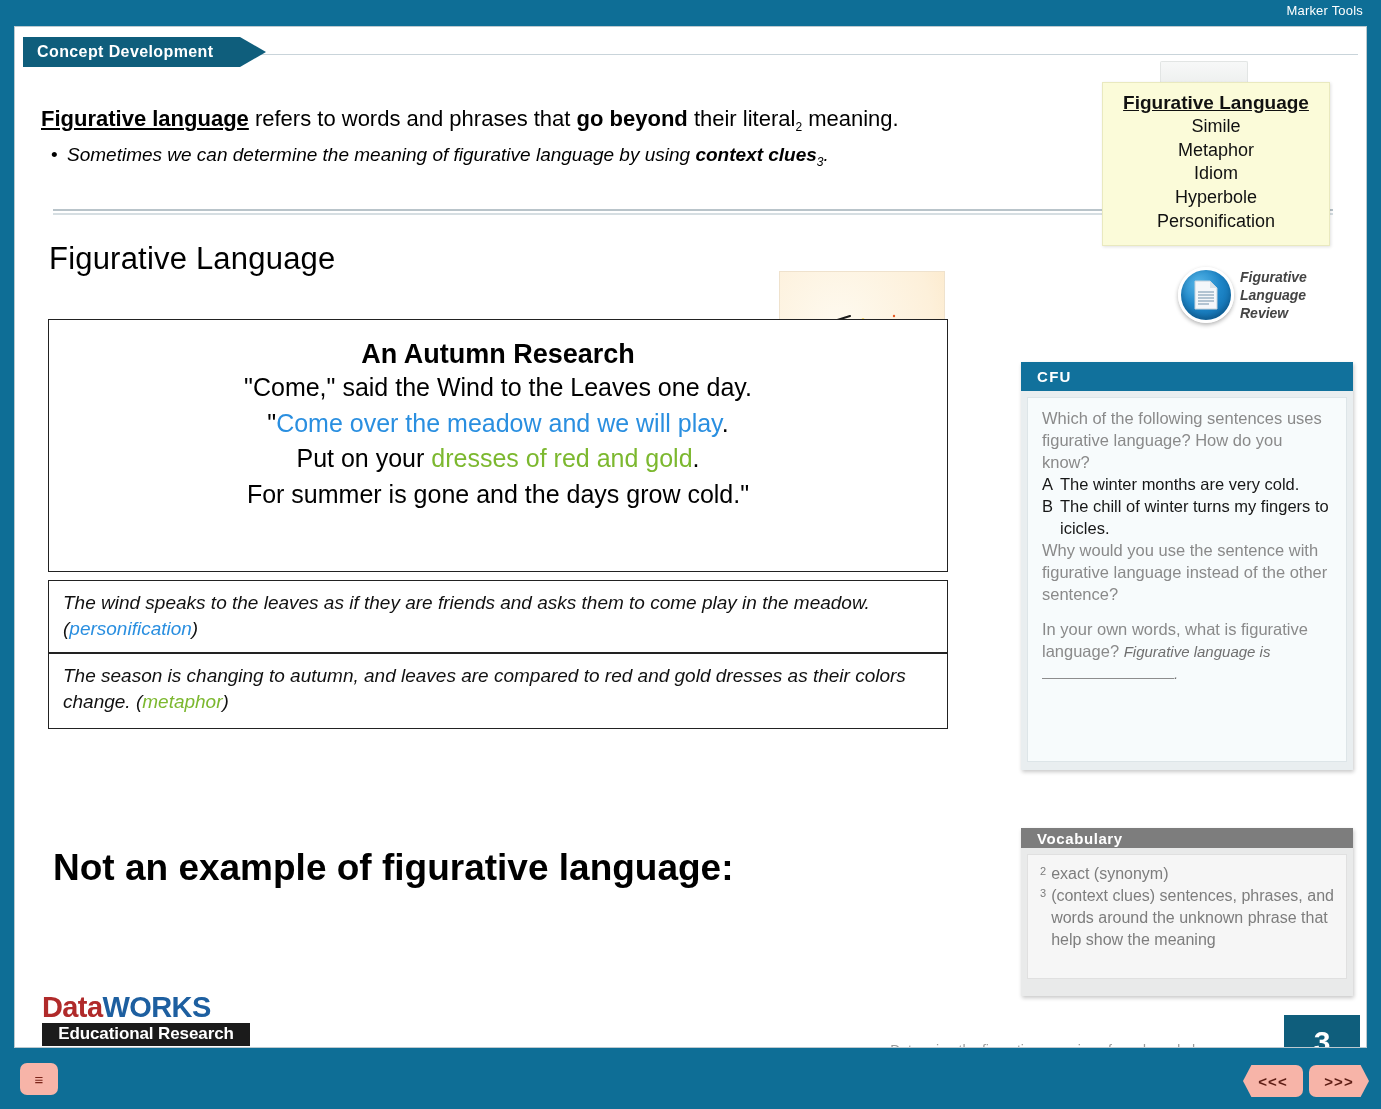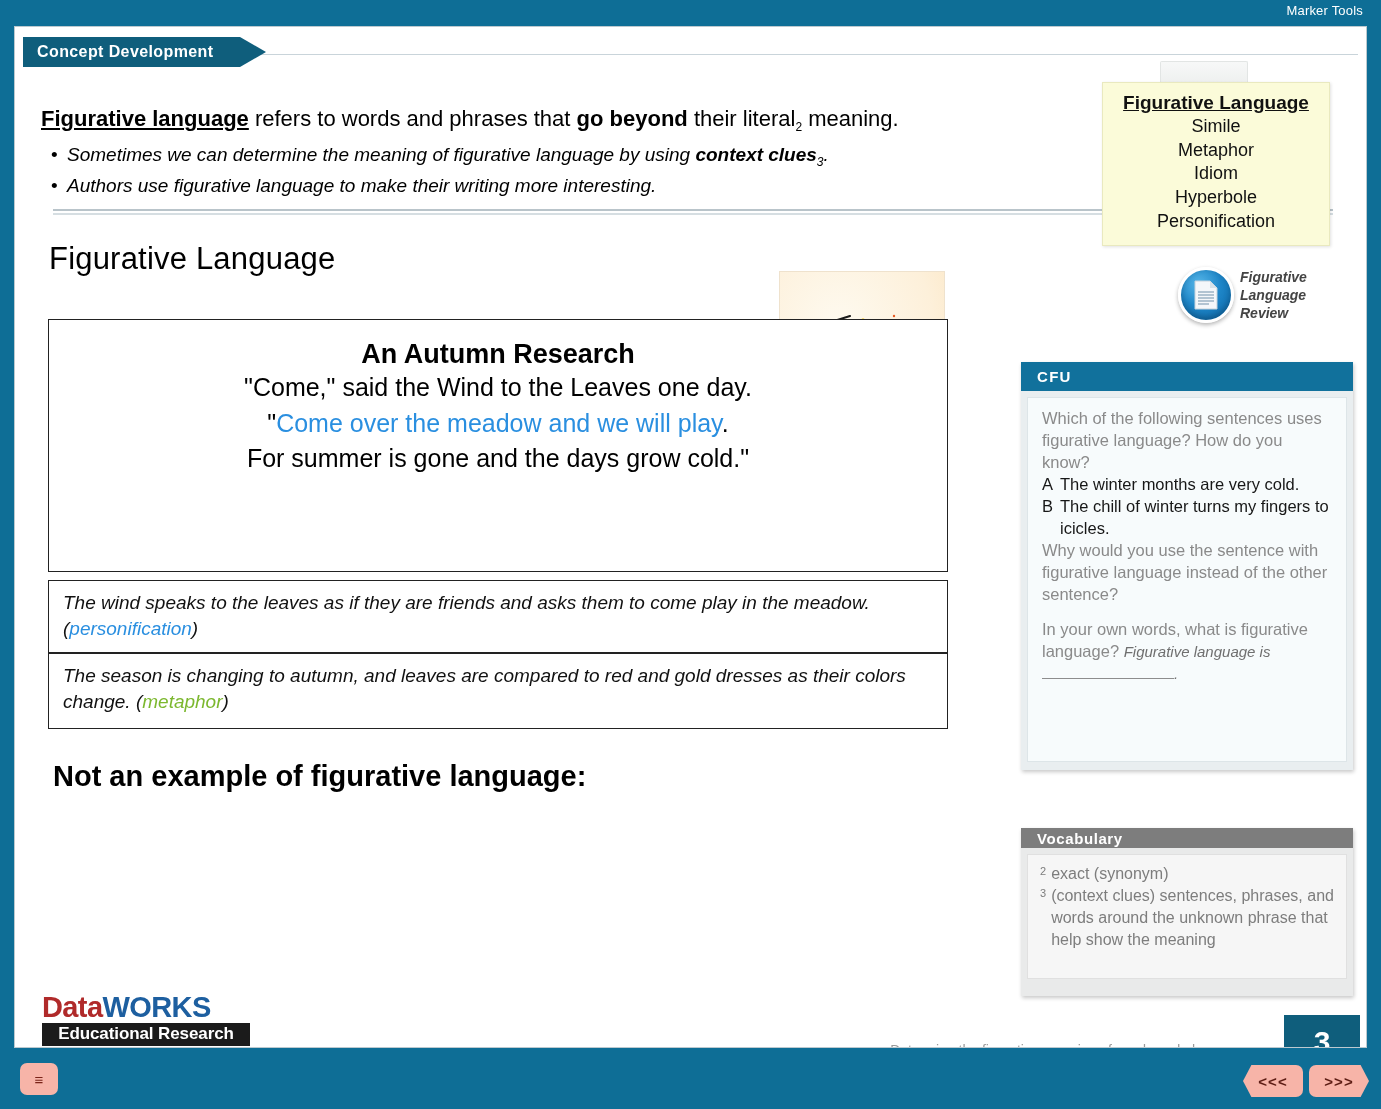--- a/index.html
+++ b/index.html
@@ -142,22 +142,22 @@
 
   
   .tree-img {
     position: absolute; left: 764px; top: 244px; width: 166px; height: 187px;
     background: linear-gradient(150deg, #fdf3e2 0%, #fdefd8 40%, #fbe6c4 100%);
     border: 1px solid #efe2cd; overflow: hidden;
   }
 
   
   .counter-heading {
-    position: absolute; left: 38px; top: 733px;
-    font-size: 29px; font-weight: bold; color: #000;
+    position: absolute; left: 38px; top: 820px;
+    font-size: 37px; font-weight: bold; color: #000;
   }
   .counter-text {
     position: absolute; left: 38px; top: 812px;
     font-size: 28px; color: #000;
   }
 
   
   .cfu {
     position: absolute; left: 1006px; top: 335px; width: 332px; height: 408px;
     background: #e9eef0; padding: 0;
@@ -251,23 +251,20 @@
       </div>
     </div>
 
     <div class="def-block">
       <div class="def-line">
         <span class="term">Figurative language</span><span> refers to words and phrases that </span><span class="bold">go beyond</span><span> their literal</span><sup class="sub-num">2</sup><span> meaning.</span>
       </div>
       <div class="bullets">
         <div class="bullet">
           <span>Sometimes we can determine the meaning of figurative language by using </span><span class="bold">context clues</span><sup class="sub-num">3</sup><span>.</span>
-        </div>
-        <div class="bullet">
-          <span>Authors use figurative language to make their writing more interesting.</span>
         </div>
       </div>
     </div>
     <div class="double-rule"></div>
 
     <div class="main-heading">Figurative Language</div>
 
     <div class="sticky-tab"></div>
     <div class="sticky">
       <div class="sticky-title">Figurative Language</div>
@@ -375,20 +372,23 @@
         </g>
       </svg>
     </div>
 
     <div class="poem-box">
       <div class="poem-title">An Autumn Research</div>
       <div class="poem-line">"Come," said the Wind to the Leaves one day.</div>
       <div class="poem-line">
         <span>"</span><span class="blue">Come over the meadow and we will play</span><span>.</span>
       </div>
+      <div class="poem-line">
+        <span>Put on your </span><span class="green">dresses of red and gold</span><span>.</span>
+      </div>
       <div class="poem-line">For summer is gone and the days grow cold."</div>
     </div>
 
     <div class="expl expl-1">
       <span>The wind speaks to the leaves as if they are friends and asks them to come play in the meadow. (</span><span class="blue">personification</span><span>)</span>
     </div>
     <div class="expl expl-2">
       <span>The season is changing to autumn, and leaves are compared to red and gold dresses as their colors change. (</span><span class="green">metaphor</span><span>)</span>
     </div>
 

